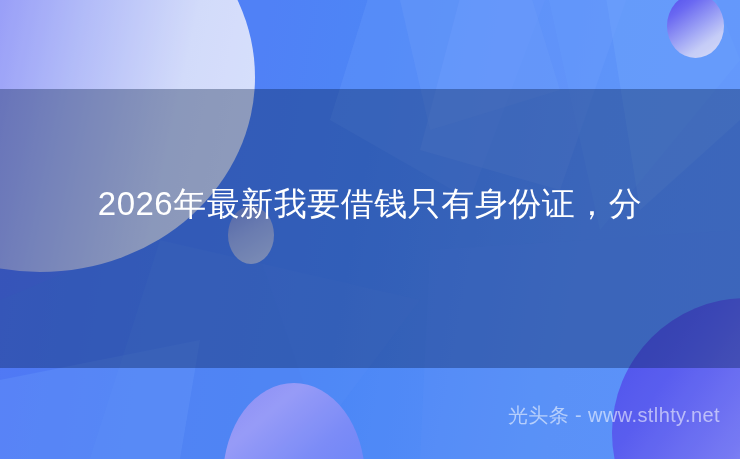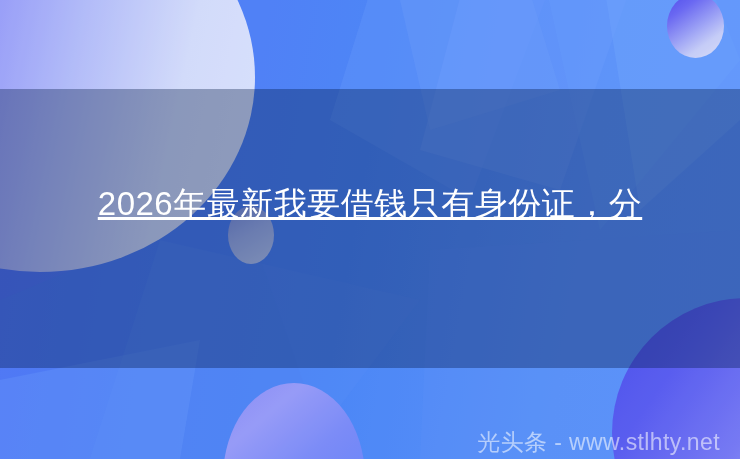--- a/index.html
+++ b/index.html
@@ -134,31 +134,30 @@
     z-index: 5;
   }
   .title-line {
     display: block;
     color: #ffffff;
     font-size: 33px;
     line-height: 48px;
     letter-spacing: .5px;
     font-weight: 400;
     white-space: nowrap;
-    text-decoration: underline;
   }
 
   
   .watermark {
     position: absolute;
     right: 20px;
-    top: 427px;
+    top: 400px;
     z-index: 6;
     color: rgba(255,255,255,.56);
-    font-size: 23px;
+    font-size: 20px;
     line-height: 30px;
     letter-spacing: .4px;
     white-space: nowrap;
   }
 </style>
 </head>
 <body>
 
 <div class="cover">
 

